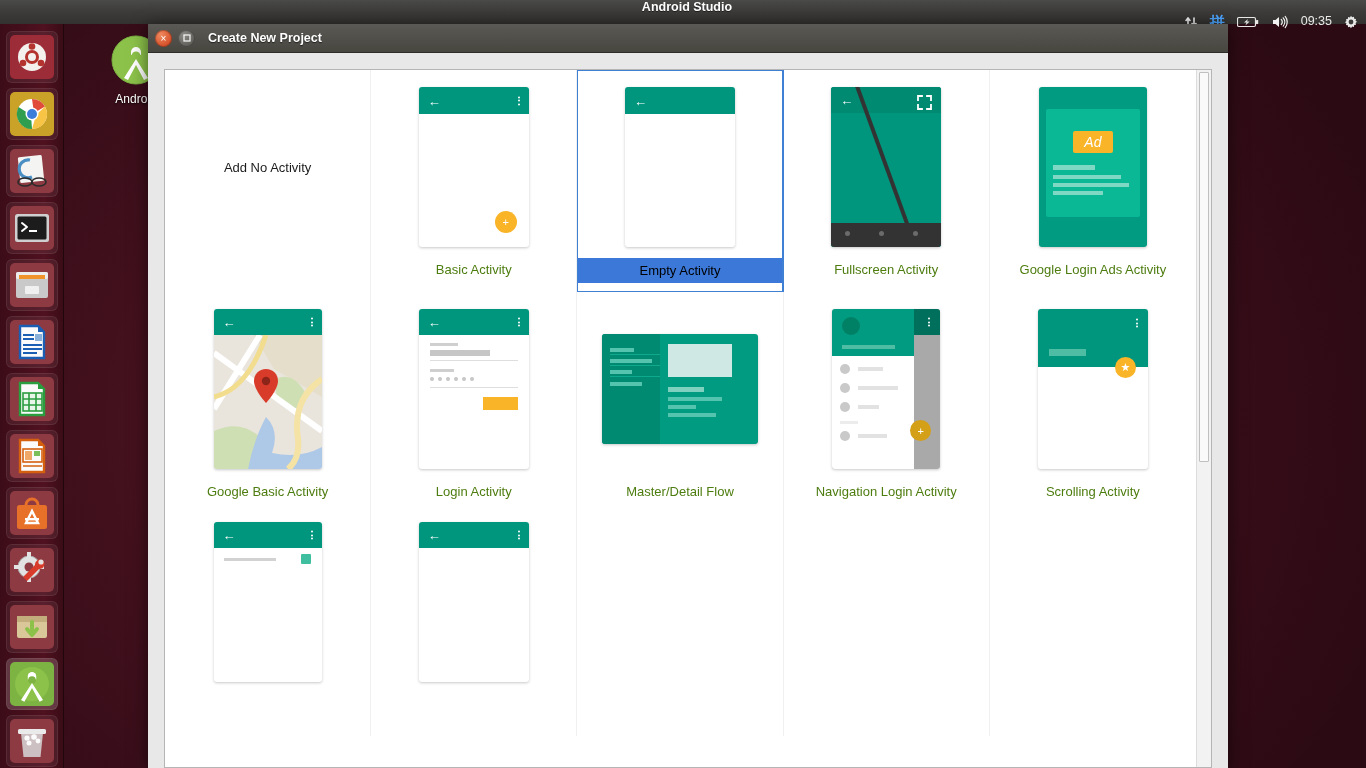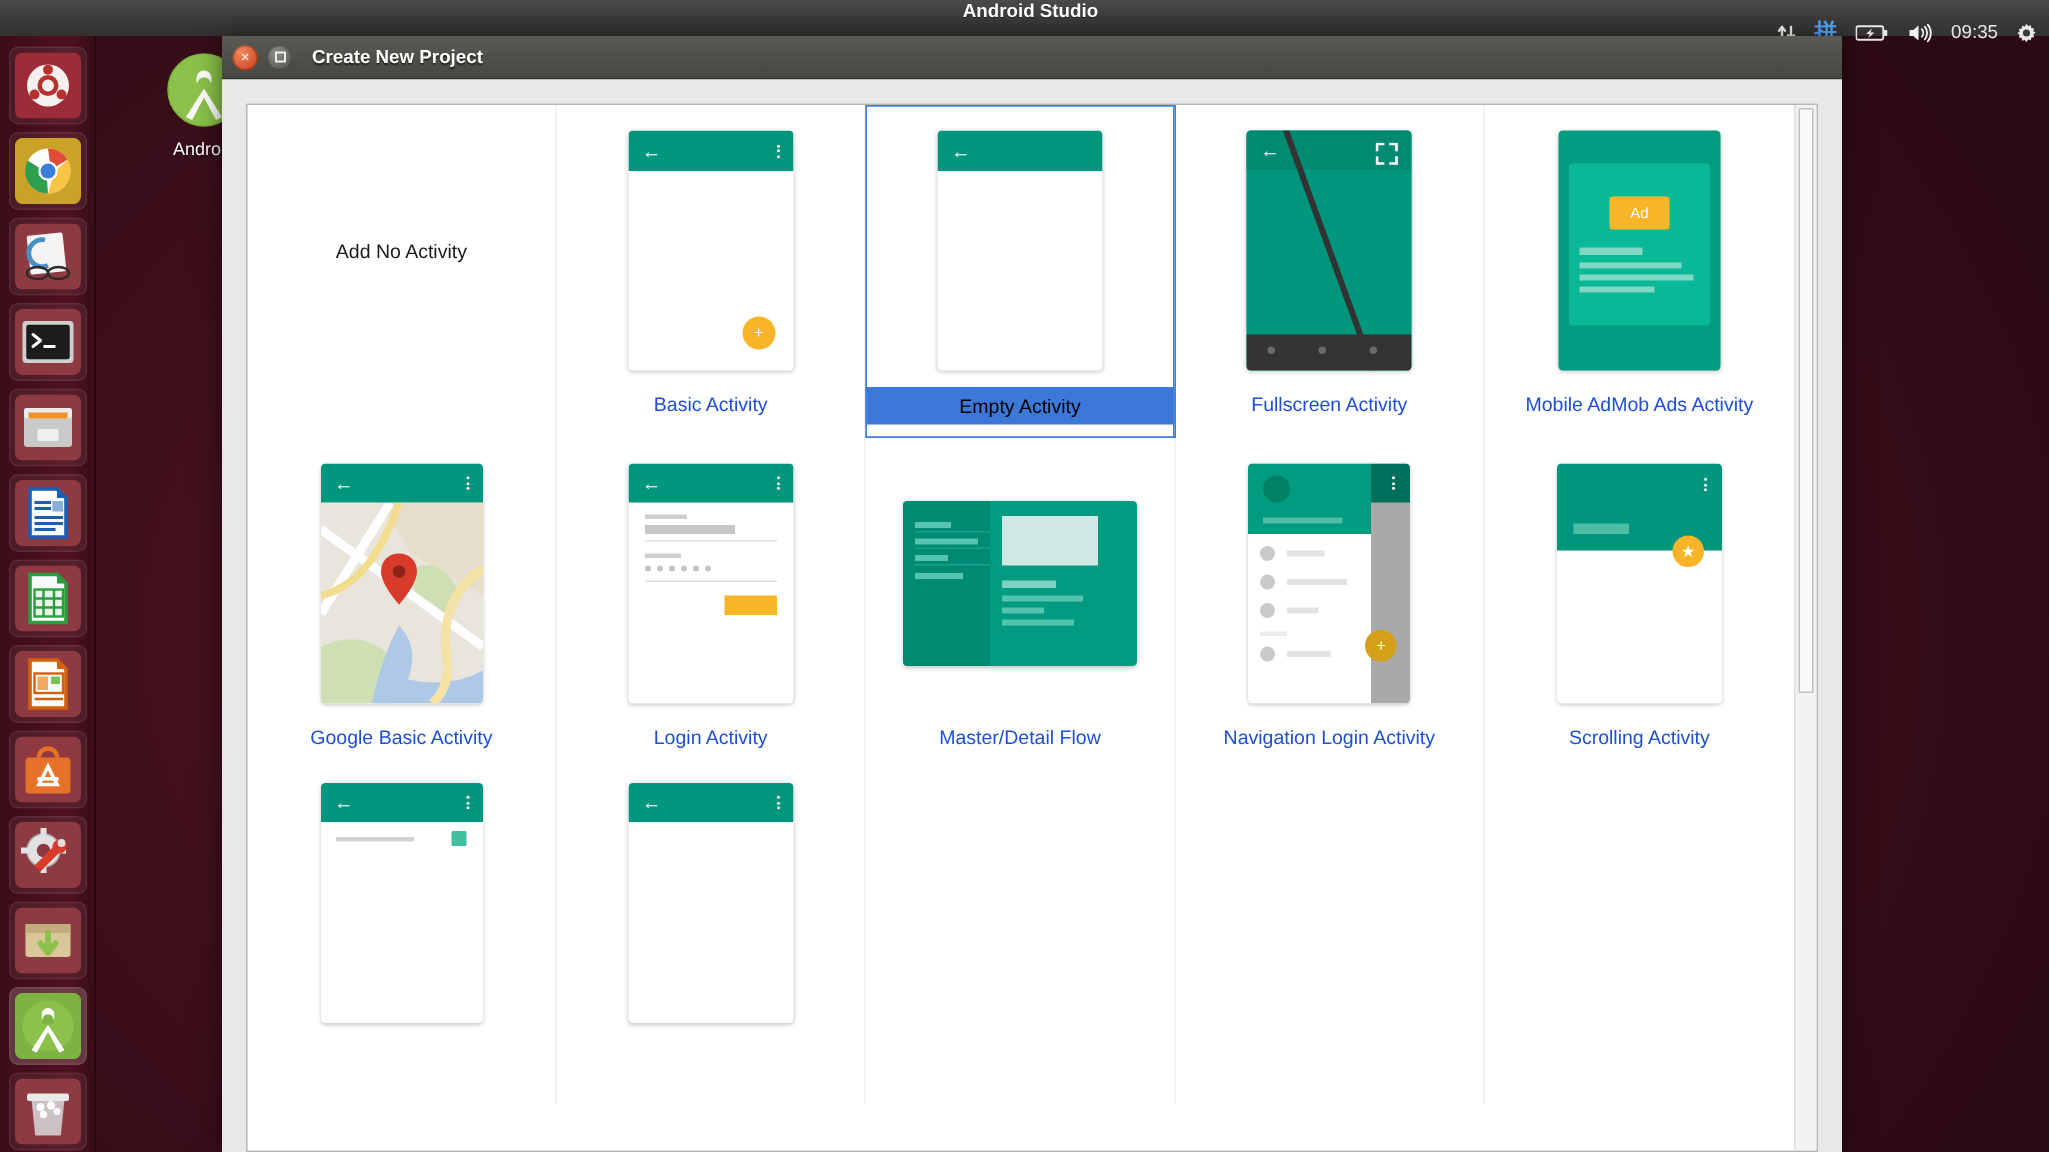--- a/index.html
+++ b/index.html
@@ -106,21 +106,21 @@
   }
   .cell {
     position: relative;
     display: flex; flex-direction: column; align-items: center; justify-content: flex-start;
     border-right: 1px solid #f0f0f0;
     padding-top: 8px;
   }
   .cell:nth-child(5n) { border-right: none; }
   .thumb-wrap { height: 178px; display: flex; align-items: center; justify-content: center; }
   .cell-label {
-    font-size: 13px; color: #1d4ed8; text-align: center; margin-top: 2px;
+    font-size: 13px; color: #4d7c0f; text-align: center; margin-top: 2px;
     padding: 4px 8px; white-space: nowrap;
   }
   .cell.selected { outline: 1px solid #3f7fd4; outline-offset: -1px; }
   .cell.selected .cell-label {
     background: #3b78d8; color: #000000; width: 100%; padding: 5px 0;
   }
   .cell.selected::before {
     content:""; position:absolute; inset:0; border:1px solid #3f7fd4; pointer-events:none;
   }
   .cell.noactivity .thumb-wrap { align-items: center; }
@@ -429,30 +429,30 @@
                 <div style="position:absolute;bottom:11px;left:82px;width:5px;height:5px;border-radius:50%;background:#6b6b6b;"></div>
               </div>
             </div>
             <div class="cell-label">Fullscreen Activity</div>
           </div>
 
           <div class="cell">
             <div class="thumb-wrap">
               <div class="phone" style="width:108px;height:160px;background:#009b80;padding:0;">
                 <div style="position:absolute;left:7px;top:22px;right:7px;bottom:30px;background:#0ab896;border-radius:2px;"></div>
-                <div style="position:absolute;left:34px;top:44px;width:40px;height:22px;background:#f9b428;border-radius:2px;color:#fff;font-size:10px;display:flex;align-items:center;justify-content:center;">
+                <div style="position:absolute;left:34px;top:44px;width:40px;height:22px;background:#f9b428;border-radius:2px;color:#fff;font-size:14px;display:flex;align-items:center;justify-content:center;font-style:italic;">
                   <span>Ad</span>
                 </div>
                 <div style="position:absolute;left:14px;top:78px;width:42px;height:5px;background:#7fd8c4;"></div>
                 <div style="position:absolute;left:14px;top:88px;width:68px;height:4px;background:#7fd8c4;"></div>
                 <div style="position:absolute;left:14px;top:96px;width:76px;height:4px;background:#7fd8c4;"></div>
                 <div style="position:absolute;left:14px;top:104px;width:50px;height:4px;background:#7fd8c4;"></div>
               </div>
             </div>
-            <div class="cell-label">Mobile AdMob Ads Activity</div>
+            <div class="cell-label">Google Login Ads Activity</div>
           </div>
 
           <div class="cell">
             <div class="thumb-wrap">
               <div class="phone" style="width:108px;height:160px;">
                 <div class="bar" style="height:26px;">
                   <span class="ico-back">←</span>
                   <span class="ico-dots">
                       <i></i>
                       <i></i>

